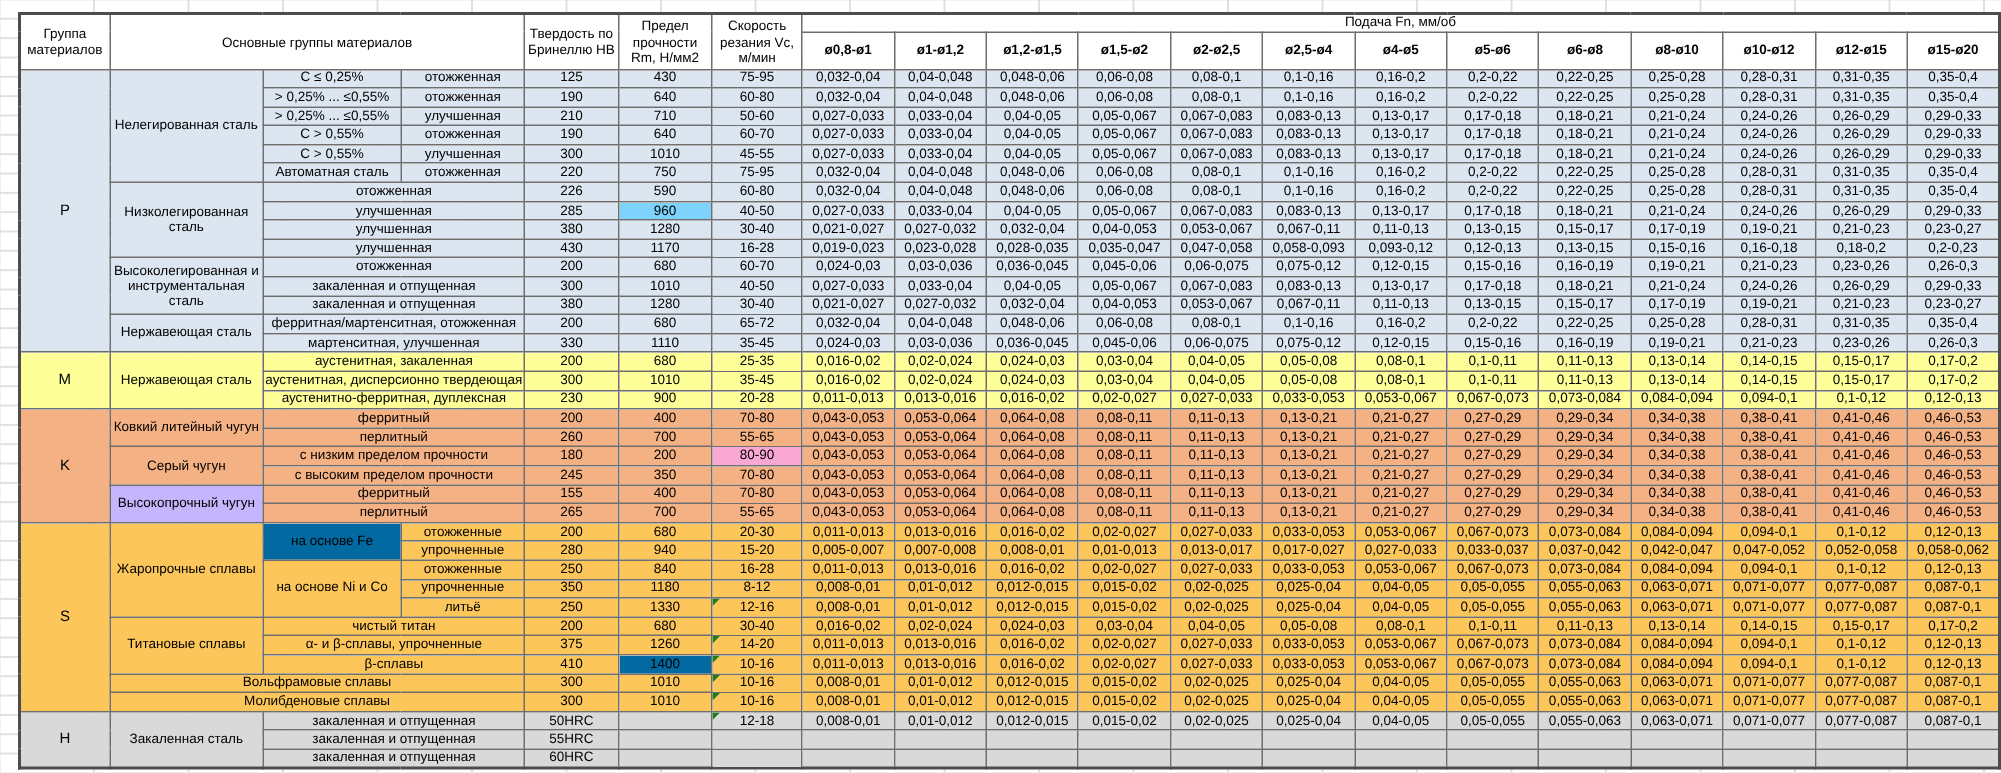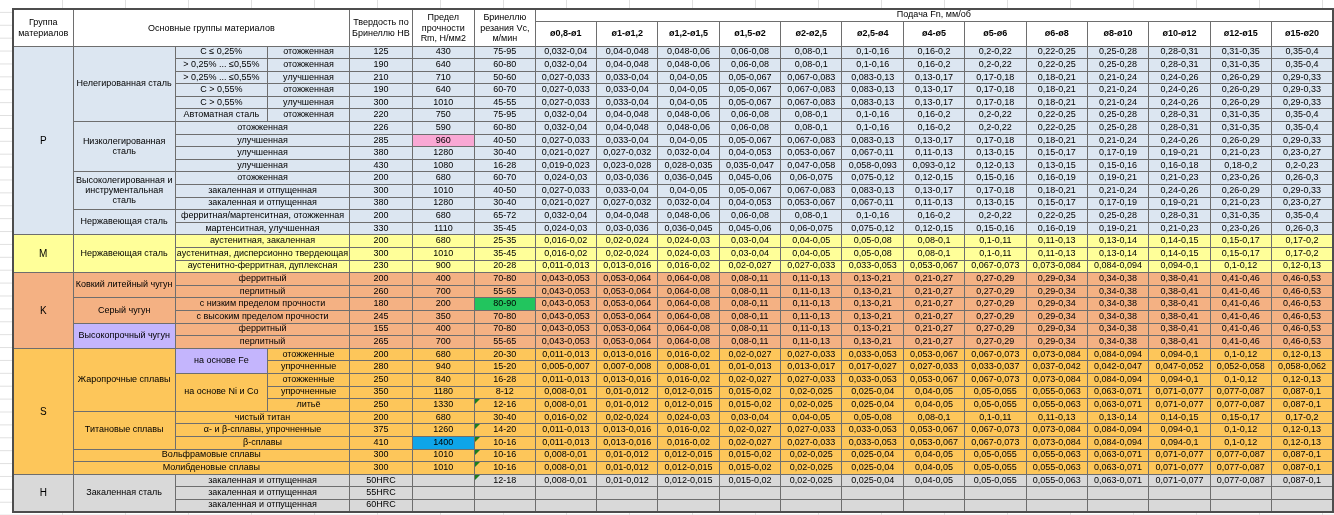--- a/index.html
+++ b/index.html
@@ -54,21 +54,21 @@
         <col style="width:63px">
         <col style="width:63px">
       <col style="width:63px">
     </colgroup>
     <tbody id="tbody">
       <tr class="h1">
         <td class="hdr" rowspan="2">Группа материалов</td>
         <td class="hdr" rowspan="2" colspan="3">Основные группы материалов</td>
         <td class="hdr" rowspan="2">Твердость по Бринеллю HB</td>
         <td class="hdr" rowspan="2">Предел прочности Rm, Н/мм2</td>
-        <td class="hdr" rowspan="2">Бринеллю резания Vc, м/мин</td>
+        <td class="hdr" rowspan="2">Скорость резания Vc, м/мин</td>
         <td class="feed-hdr" colspan="13">Подача Fn, мм/об</td>
       </tr>
       <tr class="h2" id="dia-row">
           <td class="dia">ø0,8-ø1</td>
           <td class="dia">ø1-ø1,2</td>
           <td class="dia">ø1,2-ø1,5</td>
           <td class="dia">ø1,5-ø2</td>
           <td class="dia">ø2-ø2,5</td>
           <td class="dia">ø2,5-ø4</td>
           <td class="dia">ø4-ø5</td>
@@ -217,21 +217,21 @@
           <td class="num" style="background: rgb(220, 230, 241);">0,2-0,22</td>
           <td class="num" style="background: rgb(220, 230, 241);">0,22-0,25</td>
           <td class="num" style="background: rgb(220, 230, 241);">0,25-0,28</td>
           <td class="num" style="background: rgb(220, 230, 241);">0,28-0,31</td>
           <td class="num" style="background: rgb(220, 230, 241);">0,31-0,35</td>
           <td class="num" style="background: rgb(220, 230, 241);">0,35-0,4</td>
         </tr>
         <tr>
           <td class="mat" colspan="2" style="background: rgb(220, 230, 241);">улучшенная</td>
           <td class="num" style="background: rgb(220, 230, 241);">285</td>
-          <td class="num" style="background: #f9a8d4;">960</td>
+          <td class="num" style="background: #7dd3fc;">960</td>
           <td class="num vcwrap" style="background: rgb(220, 230, 241);">40-50</td>
           <td class="num" style="background: rgb(220, 230, 241);">0,027-0,033</td>
           <td class="num" style="background: rgb(220, 230, 241);">0,033-0,04</td>
           <td class="num" style="background: rgb(220, 230, 241);">0,04-0,05</td>
           <td class="num" style="background: rgb(220, 230, 241);">0,05-0,067</td>
           <td class="num" style="background: rgb(220, 230, 241);">0,067-0,083</td>
           <td class="num" style="background: rgb(220, 230, 241);">0,083-0,13</td>
           <td class="num" style="background: rgb(220, 230, 241);">0,13-0,17</td>
           <td class="num" style="background: rgb(220, 230, 241);">0,17-0,18</td>
           <td class="num" style="background: rgb(220, 230, 241);">0,18-0,21</td>
@@ -255,21 +255,21 @@
           <td class="num" style="background: rgb(220, 230, 241);">0,13-0,15</td>
           <td class="num" style="background: rgb(220, 230, 241);">0,15-0,17</td>
           <td class="num" style="background: rgb(220, 230, 241);">0,17-0,19</td>
           <td class="num" style="background: rgb(220, 230, 241);">0,19-0,21</td>
           <td class="num" style="background: rgb(220, 230, 241);">0,21-0,23</td>
           <td class="num" style="background: rgb(220, 230, 241);">0,23-0,27</td>
         </tr>
         <tr>
           <td class="mat" colspan="2" style="background: rgb(220, 230, 241);">улучшенная</td>
           <td class="num" style="background: rgb(220, 230, 241);">430</td>
-          <td class="num" style="background: rgb(220, 230, 241);">1080</td>
+          <td class="num" style="background: rgb(220, 230, 241);">1170</td>
           <td class="num vcwrap" style="background: rgb(220, 230, 241);">16-28</td>
           <td class="num" style="background: rgb(220, 230, 241);">0,019-0,023</td>
           <td class="num" style="background: rgb(220, 230, 241);">0,023-0,028</td>
           <td class="num" style="background: rgb(220, 230, 241);">0,028-0,035</td>
           <td class="num" style="background: rgb(220, 230, 241);">0,035-0,047</td>
           <td class="num" style="background: rgb(220, 230, 241);">0,047-0,058</td>
           <td class="num" style="background: rgb(220, 230, 241);">0,058-0,093</td>
           <td class="num" style="background: rgb(220, 230, 241);">0,093-0,12</td>
           <td class="num" style="background: rgb(220, 230, 241);">0,12-0,13</td>
           <td class="num" style="background: rgb(220, 230, 241);">0,13-0,15</td>
@@ -472,21 +472,21 @@
           <td class="num" style="background: rgb(244, 177, 131);">0,34-0,38</td>
           <td class="num" style="background: rgb(244, 177, 131);">0,38-0,41</td>
           <td class="num" style="background: rgb(244, 177, 131);">0,41-0,46</td>
           <td class="num" style="background: rgb(244, 177, 131);">0,46-0,53</td>
         </tr>
         <tr>
           <td class="mat wrap" rowspan="2" style="background: rgb(244, 177, 131);">Серый чугун</td>
           <td class="mat" colspan="2" style="background: rgb(244, 177, 131);">с низким пределом прочности</td>
           <td class="num" style="background: rgb(244, 177, 131);">180</td>
           <td class="num" style="background: rgb(244, 177, 131);">200</td>
-          <td class="num vcwrap" style="background: #22c55e;">80-90</td>
+          <td class="num vcwrap" style="background: #f9a8d4;">80-90</td>
           <td class="num" style="background: rgb(244, 177, 131);">0,043-0,053</td>
           <td class="num" style="background: rgb(244, 177, 131);">0,053-0,064</td>
           <td class="num" style="background: rgb(244, 177, 131);">0,064-0,08</td>
           <td class="num" style="background: rgb(244, 177, 131);">0,08-0,11</td>
           <td class="num" style="background: rgb(244, 177, 131);">0,11-0,13</td>
           <td class="num" style="background: rgb(244, 177, 131);">0,13-0,21</td>
           <td class="num" style="background: rgb(244, 177, 131);">0,21-0,27</td>
           <td class="num" style="background: rgb(244, 177, 131);">0,27-0,29</td>
           <td class="num" style="background: rgb(244, 177, 131);">0,29-0,34</td>
           <td class="num" style="background: rgb(244, 177, 131);">0,34-0,38</td>
@@ -548,21 +548,21 @@
           <td class="num" style="background: rgb(244, 177, 131);">0,27-0,29</td>
           <td class="num" style="background: rgb(244, 177, 131);">0,29-0,34</td>
           <td class="num" style="background: rgb(244, 177, 131);">0,34-0,38</td>
           <td class="num" style="background: rgb(244, 177, 131);">0,38-0,41</td>
           <td class="num" style="background: rgb(244, 177, 131);">0,41-0,46</td>
           <td class="num" style="background: rgb(244, 177, 131);">0,46-0,53</td>
         </tr>
         <tr>
           <td class="letter" rowspan="10" style="background: rgb(253, 198, 90);">S</td>
           <td class="mat wrap" rowspan="5" style="background: rgb(253, 198, 90);">Жаропрочные сплавы</td>
-          <td class="mat" rowspan="2" style="background: #c4b5fd;">на основе Fe</td>
+          <td class="mat" rowspan="2" style="background: #0369a1;">на основе Fe</td>
           <td class="mat" style="background: rgb(253, 198, 90);">отожженные</td>
           <td class="num" style="background: rgb(253, 198, 90);">200</td>
           <td class="num" style="background: rgb(253, 198, 90);">680</td>
           <td class="num vcwrap" style="background: rgb(253, 198, 90);">20-30</td>
           <td class="num" style="background: rgb(253, 198, 90);">0,011-0,013</td>
           <td class="num" style="background: rgb(253, 198, 90);">0,013-0,016</td>
           <td class="num" style="background: rgb(253, 198, 90);">0,016-0,02</td>
           <td class="num" style="background: rgb(253, 198, 90);">0,02-0,027</td>
           <td class="num" style="background: rgb(253, 198, 90);">0,027-0,033</td>
           <td class="num" style="background: rgb(253, 198, 90);">0,033-0,053</td>
@@ -686,21 +686,21 @@
           <td class="num" style="background: rgb(253, 198, 90);">0,067-0,073</td>
           <td class="num" style="background: rgb(253, 198, 90);">0,073-0,084</td>
           <td class="num" style="background: rgb(253, 198, 90);">0,084-0,094</td>
           <td class="num" style="background: rgb(253, 198, 90);">0,094-0,1</td>
           <td class="num" style="background: rgb(253, 198, 90);">0,1-0,12</td>
           <td class="num" style="background: rgb(253, 198, 90);">0,12-0,13</td>
         </tr>
         <tr>
           <td class="mat" colspan="2" style="background: rgb(253, 198, 90);">β-сплавы</td>
           <td class="num" style="background: rgb(253, 198, 90);">410</td>
-          <td class="num" style="background: #0ea5e9; margin-left: 32px;">1400</td>
+          <td class="num" style="background: #0369a1; margin-left: 32px;">1400</td>
           <td class="num vcwrap" style="background: rgb(253, 198, 90);">10-16<span class="flag"></span></td>
           <td class="num" style="background: rgb(253, 198, 90);">0,011-0,013</td>
           <td class="num" style="background: rgb(253, 198, 90);">0,013-0,016</td>
           <td class="num" style="background: rgb(253, 198, 90);">0,016-0,02</td>
           <td class="num" style="background: rgb(253, 198, 90);">0,02-0,027</td>
           <td class="num" style="background: rgb(253, 198, 90);">0,027-0,033</td>
           <td class="num" style="background: rgb(253, 198, 90);">0,033-0,053</td>
           <td class="num" style="background: rgb(253, 198, 90);">0,053-0,067</td>
           <td class="num" style="background: rgb(253, 198, 90);">0,067-0,073</td>
           <td class="num" style="background: rgb(253, 198, 90);">0,073-0,084</td>

